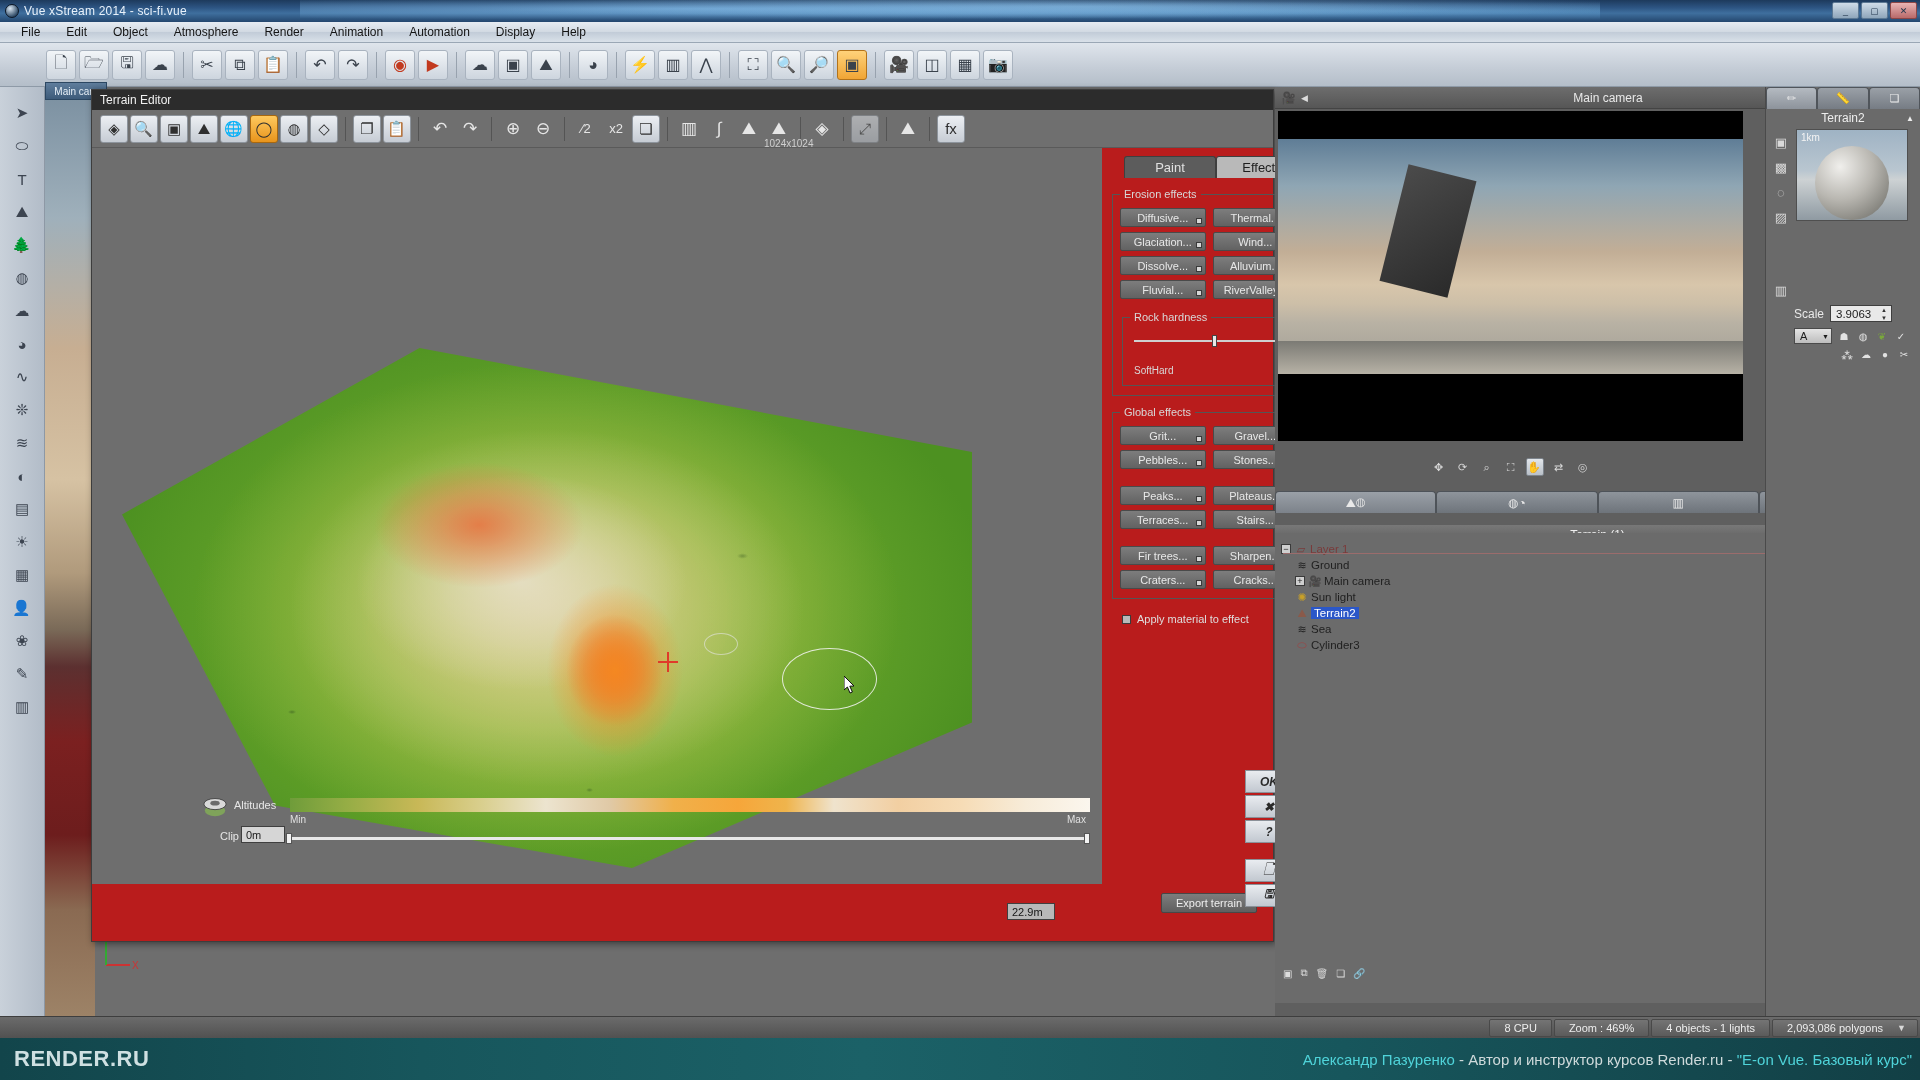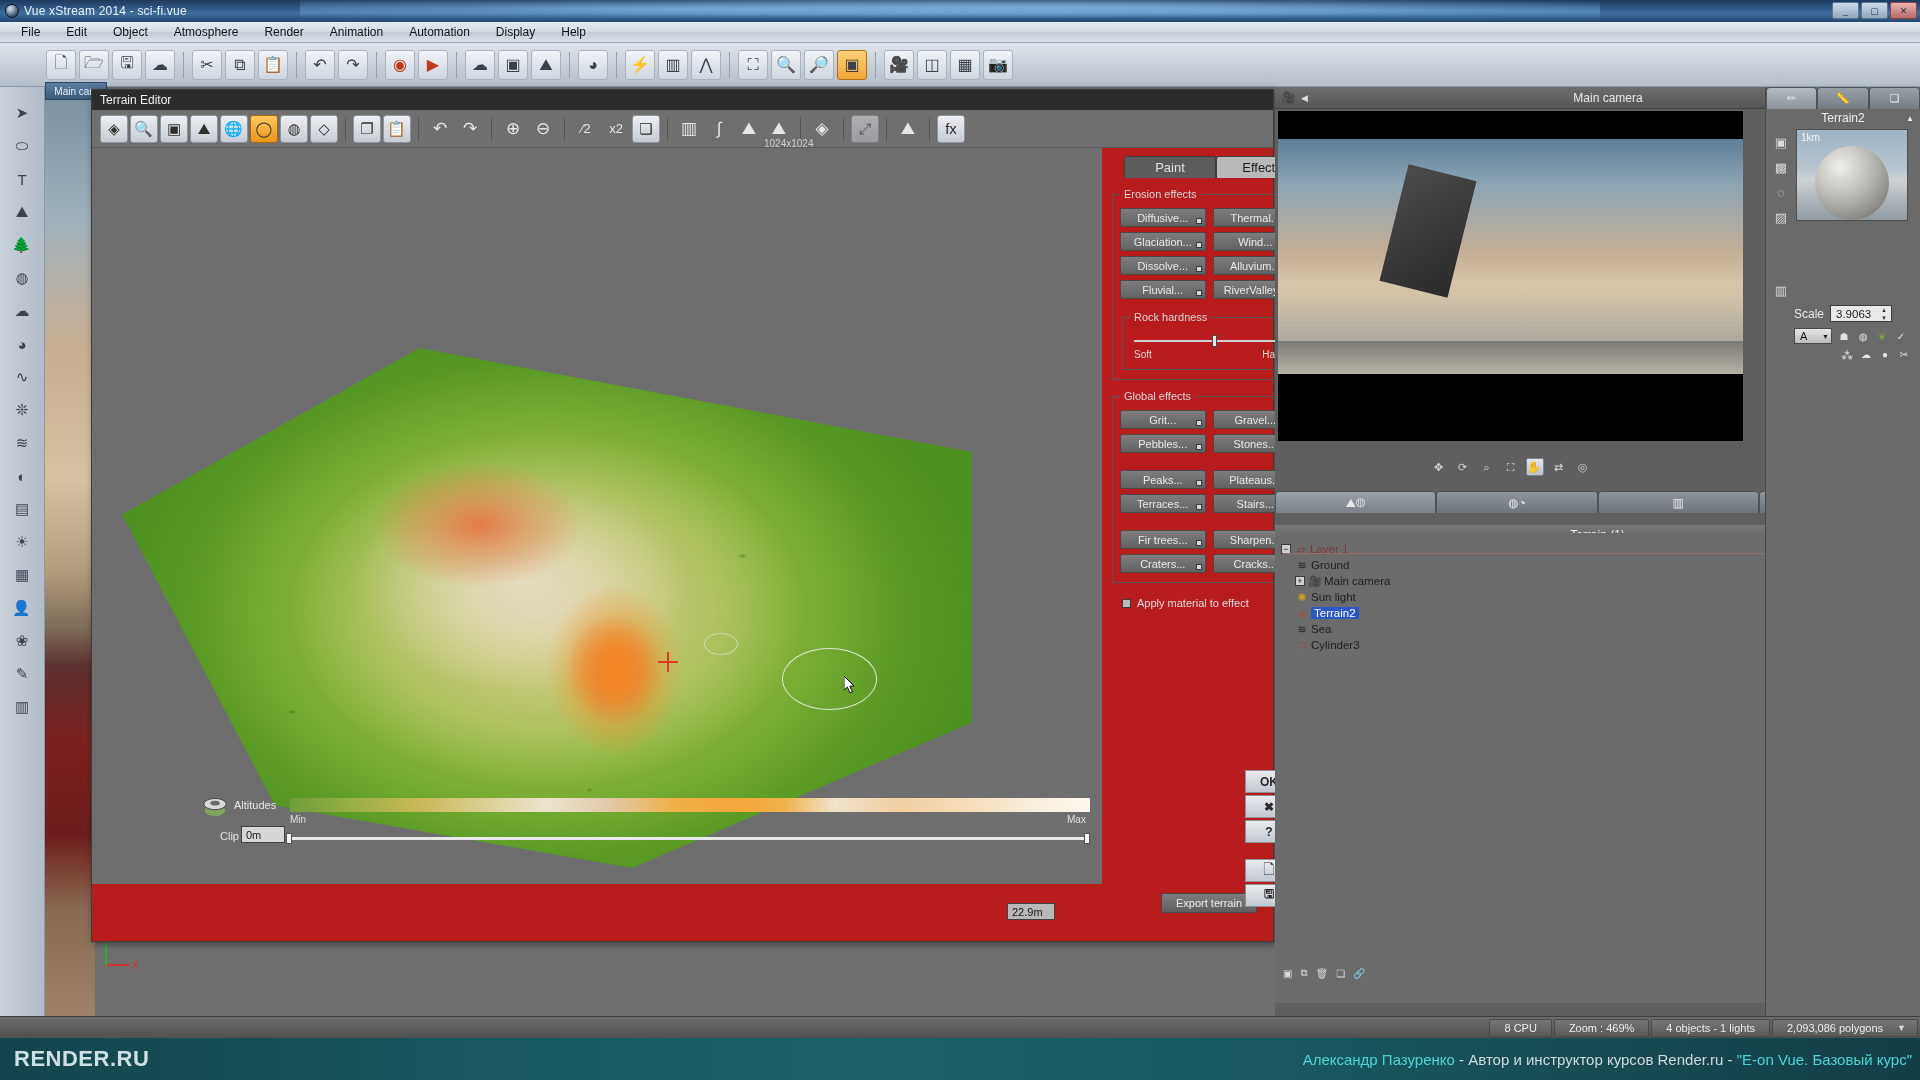--- a/index.html
+++ b/index.html
@@ -191,37 +191,37 @@
     display:flex;align-items:center;justify-content:center;position:relative;
   }
   .eff-btn:after{
     content:"";position:absolute;right:3px;bottom:2px;width:4px;height:4px;
     background:#d6d6d6;border:1px solid #3a3a3a;
   }
   .gap-row{height:7px;grid-column:span 2;}
   #rock-slider{position:relative;height:12px;margin:4px 4px 0 4px;}
   #rock-track{position:absolute;left:0;top:5px;width:100%;height:2px;background:#cfcfcf;}
   #rock-knob{position:absolute;left:52%;top:0;width:5px;height:12px;background:#e8e8e8;border:1px solid #444;}
-  .sl-labels{display:flex;justify-content:space-between;font-size:10px;color:#d8d8d8;margin:2px 4px 0 4px;}
+  .sl-labels{display:flex;font-size:10px;color:#d8d8d8;margin:18px 4px 0 4px;}
   #apply-row{display:flex;align-items:center;gap:6px;margin:14px 0 0 18px;font-size:11px;color:#dedede;}
   .chkbox{width:9px;height:9px;background:#b9b9b9;border:1px solid #3b3b3b;}
   #export-wrap{position:absolute;left:1012px;bottom:28px;width:210px;display:flex;justify-content:center;}
   #export-btn{
     font-size:11px;color:#eee;padding:3px 14px;
     background:linear-gradient(to bottom,#7d7d7d,#5f5f5f);border:1px solid #474747;border-radius:2px;
   }
   
   #okcol{
     position:absolute;left:1245px;top:770px;width:28px;
     display:flex;flex-direction:column;gap:2px;
   }
   .okbtn{
     width:48px;height:23px;display:flex;align-items:center;justify-content:center;
     font-size:12px;font-weight:bold;color:#2a2a2a;
-    background:linear-gradient(to bottom,#e9ecf0,#c2c8d0);border:1px solid #8b9199;
+    background:linear-gradient(to bottom,#e9ecf0,#c2c8d0);border:1px solid #8b9199;font-style:italic;
   }
   .okbtn.sp{margin-top:14px;font-weight:normal;font-size:14px;}
   
   #rightdock{
     position:absolute;left:1275px;top:87px;width:645px;height:935px;background:#5f5f5f;
   }
   #vp-header{
     height:22px;background:linear-gradient(to bottom,#6d6d6d,#565656);
     display:flex;align-items:center;color:#e8e8e8;font-size:12px;
     border-bottom:1px solid #444;position:relative;

